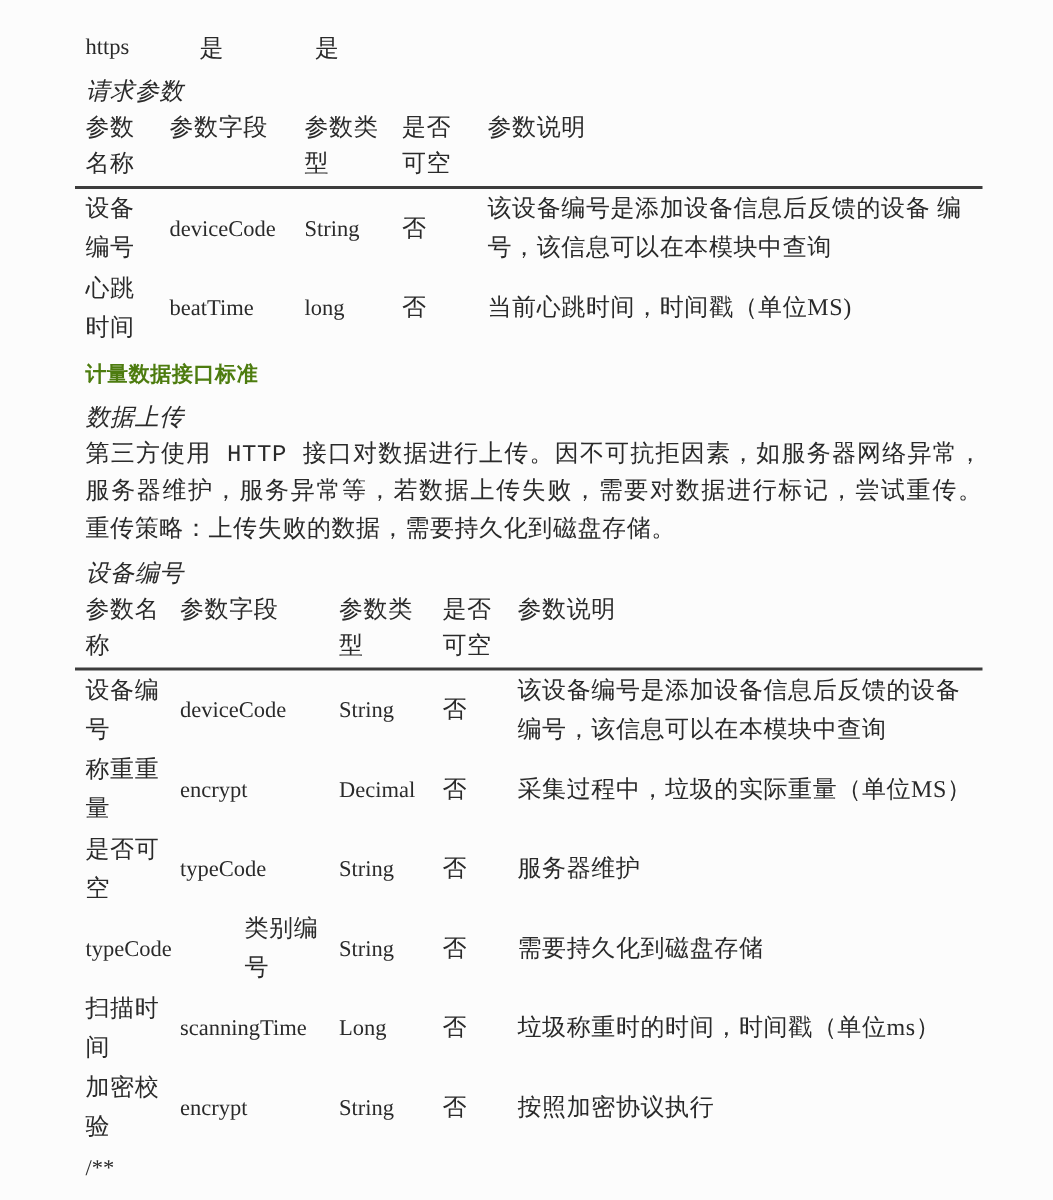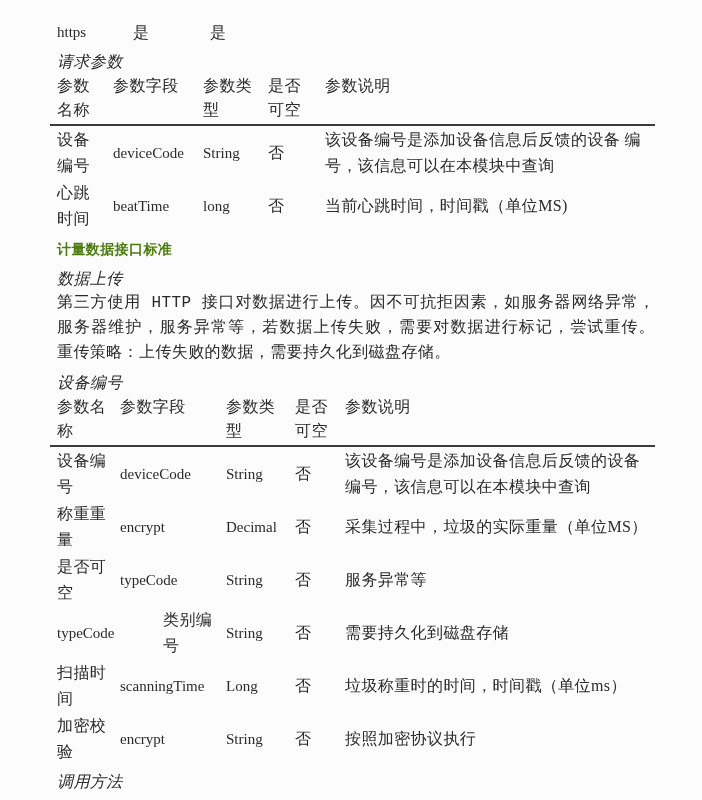--- a/index.html
+++ b/index.html
@@ -162,21 +162,21 @@
       <span class="c c-field en">encrypt</span>
       <span class="c c-type en">Decimal</span>
       <span class="c c-null">否</span>
       <span class="c c-desc">采集过程中，垃圾的实际重量（单位MS）</span>
     </div>
     <div class="brow">
       <span class="c c-name">是否可空</span>
       <span class="c c-field en">typeCode</span>
       <span class="c c-type en">String</span>
       <span class="c c-null">否</span>
-      <span class="c c-desc">服务异常等</span>
+      <span class="c c-desc">服务器维护</span>
     </div>
     <div class="brow">
       <span class="c c-field en">typeCode</span>
       <span class="c c-name">类别编号</span>
       <span class="c c-type en">String</span>
       <span class="c c-null">否</span>
       <span class="c c-desc">需要持久化到磁盘存储</span>
     </div>
     <div class="brow">
       <span class="c c-name">扫描时间</span>
@@ -187,17 +187,16 @@
     </div>
     <div class="brow">
       <span class="c c-name">加密校验</span>
       <span class="c c-field en">encrypt</span>
       <span class="c c-type en">String</span>
       <span class="c c-null">否</span>
       <span class="c c-desc">按照加密协议执行</span>
     </div>
   </div>
 
-  <div class="sec-title">调用方法</div>
 
   <div class="code-line en">/**</div>
 
 </div>
 
 </body></html>

